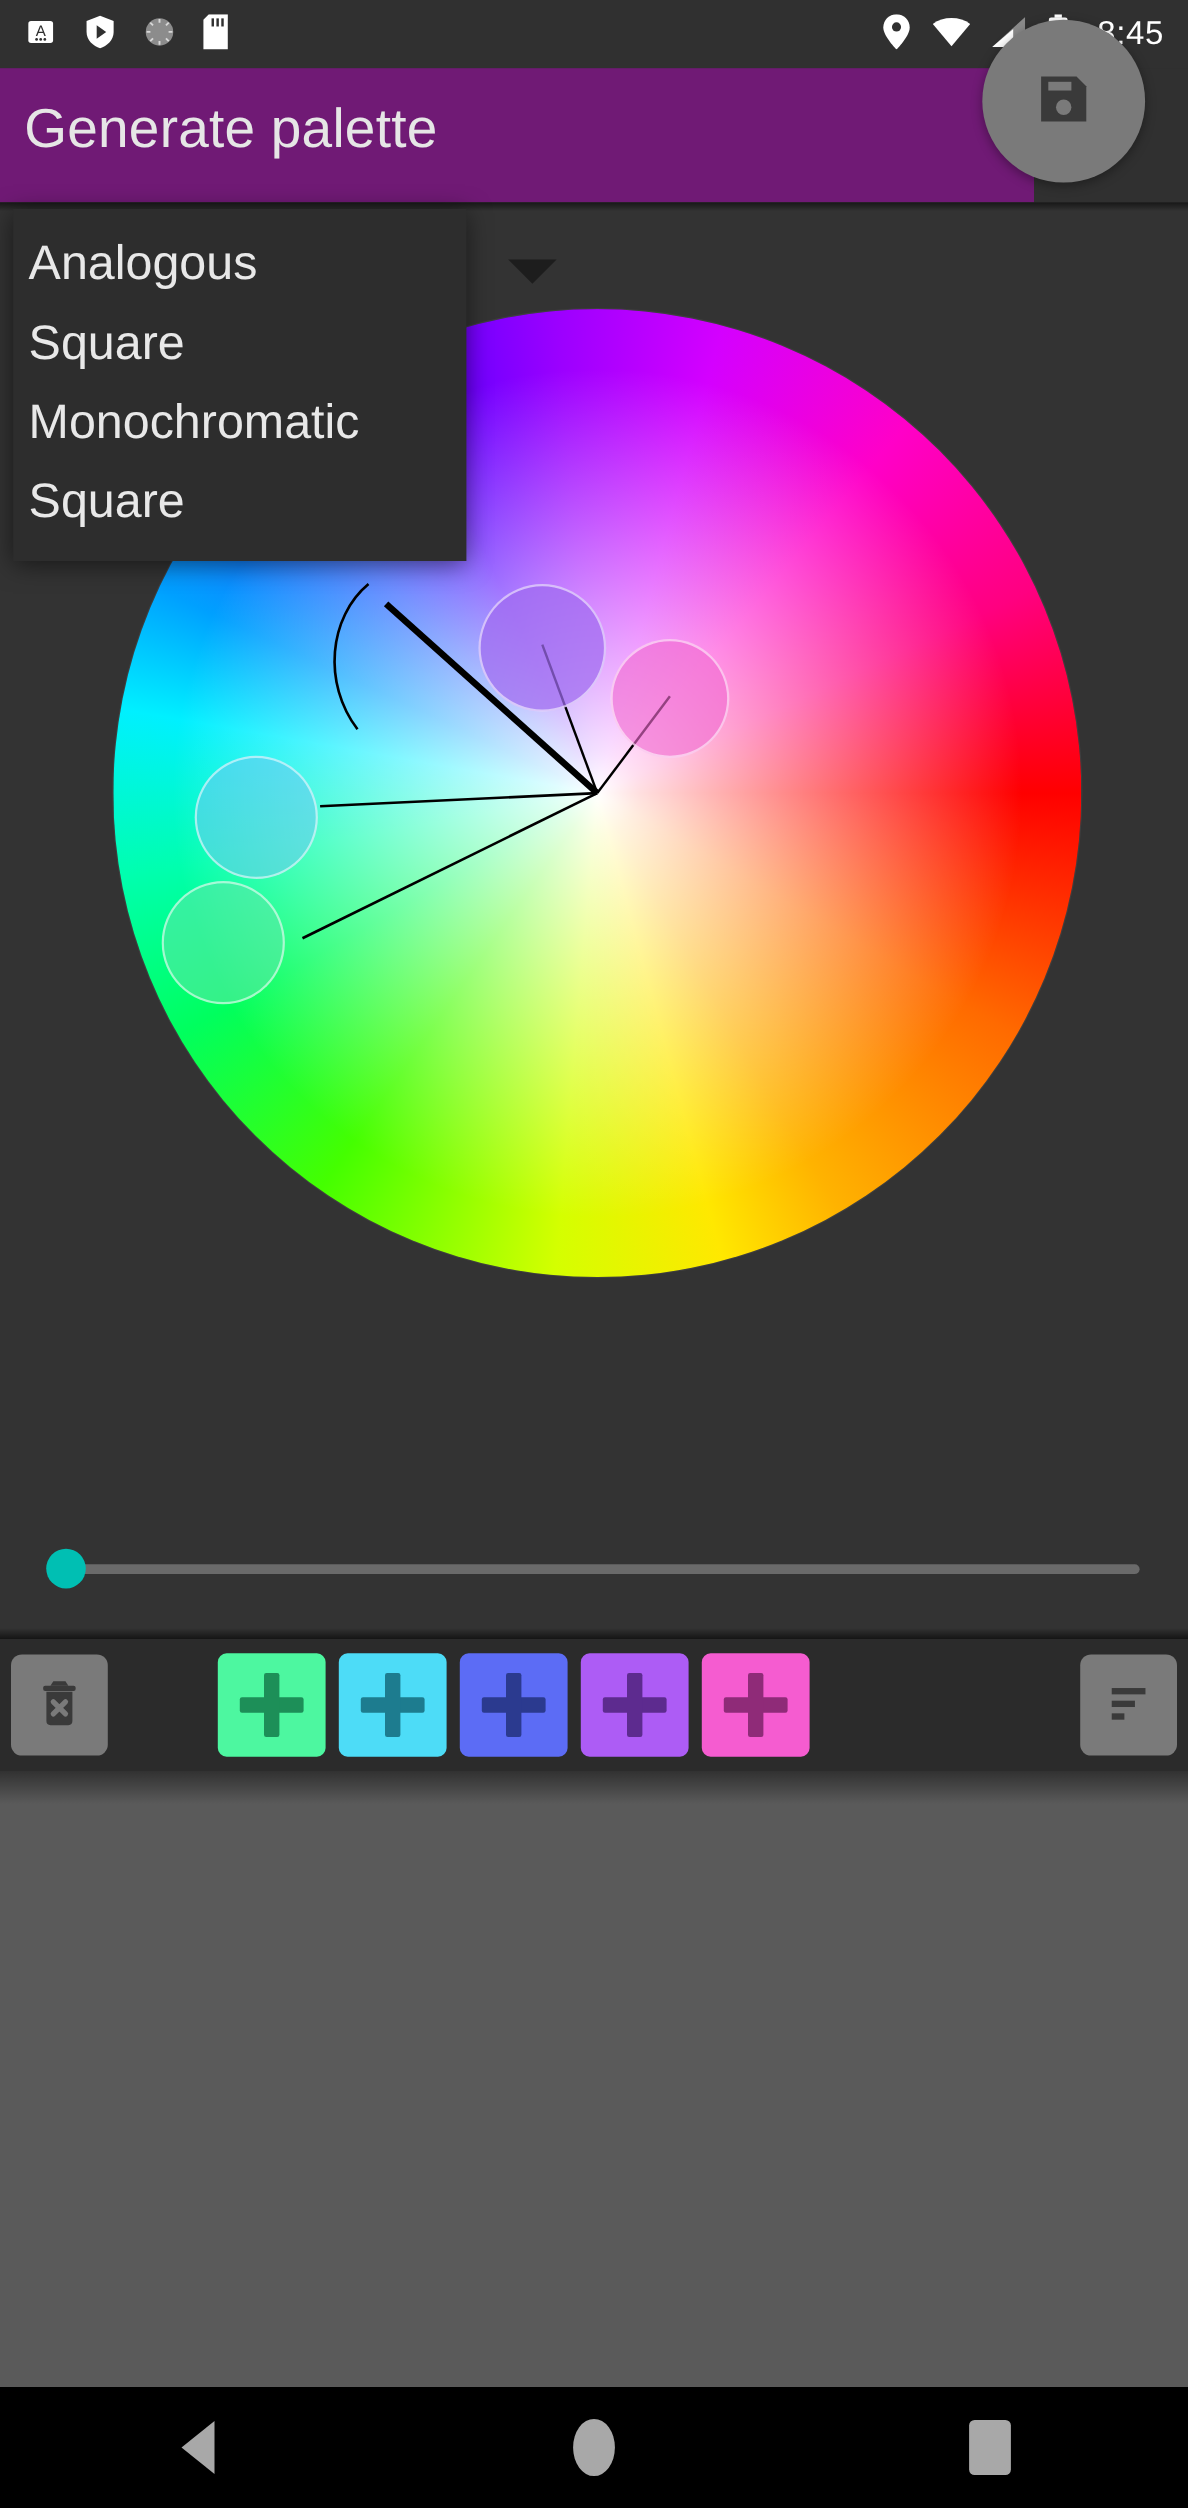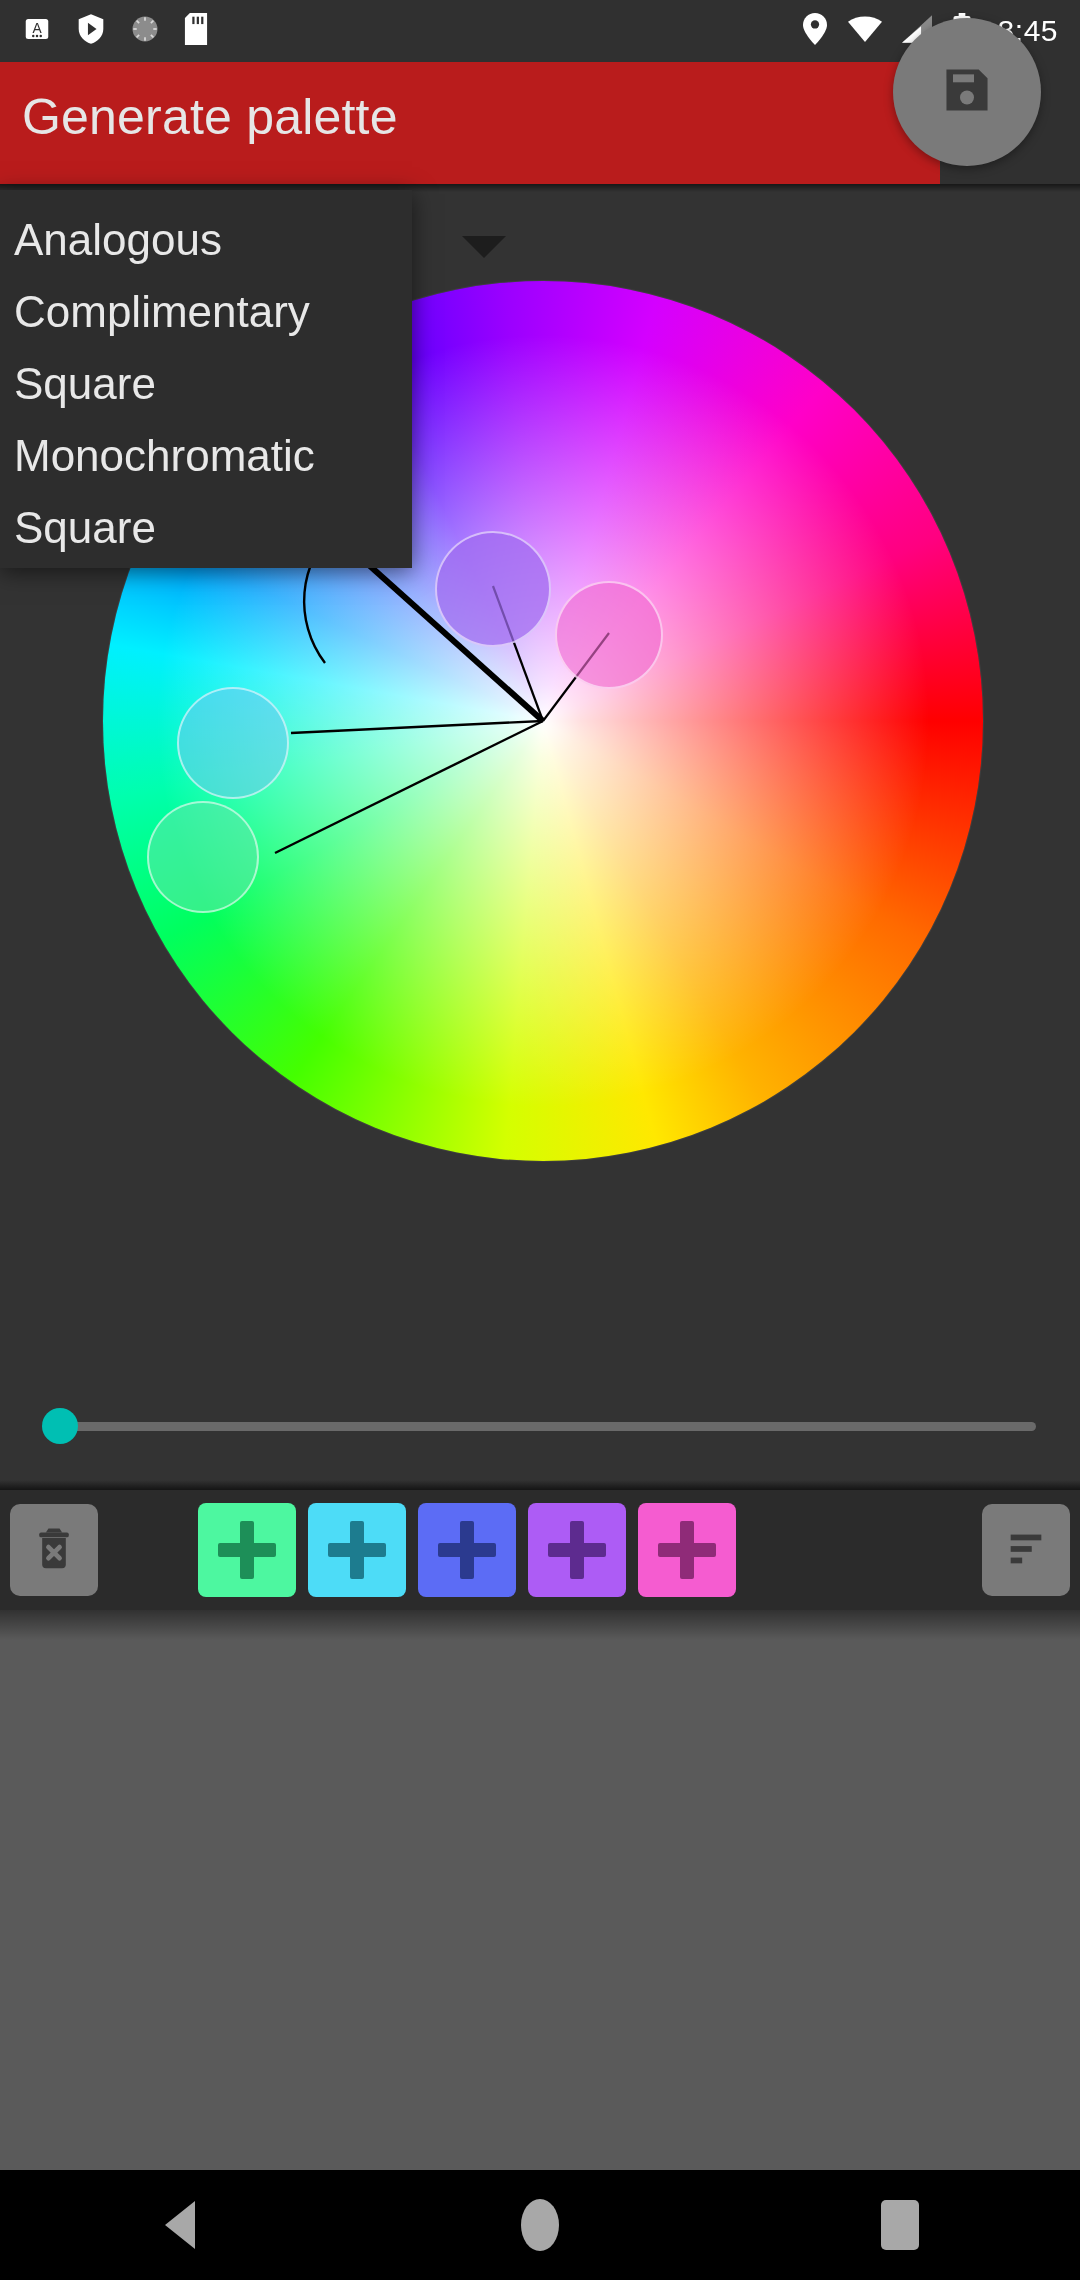--- a/index.html
+++ b/index.html
@@ -18,21 +18,21 @@
     padding:0 22px;
   }
   .sb-left { display:flex; align-items:center; gap:24px; }
   .sb-right { margin-left:auto; display:flex; align-items:center; gap:20px; }
   .sb-ico { display:block; }
   .sb-clock { color:#fff; font-size:30px; letter-spacing:0.5px; margin-left:6px; }
 
   
   #appbar {
     position:absolute; left:0; top:62px; width:940px; height:122px;
-    background:#b91c1c;
+    background:#701a75;
     text-align:right;
   }
   #app-title {
     position:absolute; left:22px; top:26px;
     font-size:50px; color:#e6e6e6; font-weight:400; letter-spacing:0.2px;
   }
   #fab {
     position:absolute; right:39px; top:18px;
     width:148px; height:148px; border-radius:50%;
     background:#7a7a7a;
@@ -128,25 +128,25 @@
     position:absolute; left:0; top:1610px; width:1080px; height:560px;
     background:#5a5a5a;
   }
   #lower-pane-shadow{
     position:absolute; left:0; top:0; width:1080px; height:30px;
     background:linear-gradient(to bottom, rgba(0,0,0,0.45), rgba(0,0,0,0));
   }
 
   
   #menu {
-    position:absolute; left:0; top:190px; width:412px;
+    position:absolute; left:12px; top:190px; width:412px;
     background:#2d2d2d;
     box-shadow:0 4px 22px rgba(0,0,0,0.55);
     z-index:9;
-    padding:14px 0 4px 0;
+    padding:14px 0 18px 0;
   }
   .menu-item {
     color:#e8e8e8; font-size:44px; font-weight:400;
     padding:14px 18px 14px 14px; line-height:1.0;
     white-space:nowrap;
   }
 
   
   #navbar {
     position:absolute; left:0; top:2170px; width:1080px; height:110px;
@@ -328,21 +328,20 @@
       </span>
     </div>
   </div>
 
   <div id="lower-pane">
     <div id="lower-pane-shadow"></div>
   </div>
 
   <div id="menu">
     <div class="menu-item">Analogous</div>
-    <div class="menu-item">Complimentary</div>
     <div class="menu-item">Square</div>
     <div class="menu-item">Monochromatic</div>
     <div class="menu-item">Square</div>
   </div>
 
   <div id="navbar">
     <div class="nav-btn">
       <span class="nav-back"></span>
     </div>
     <div class="nav-btn">

